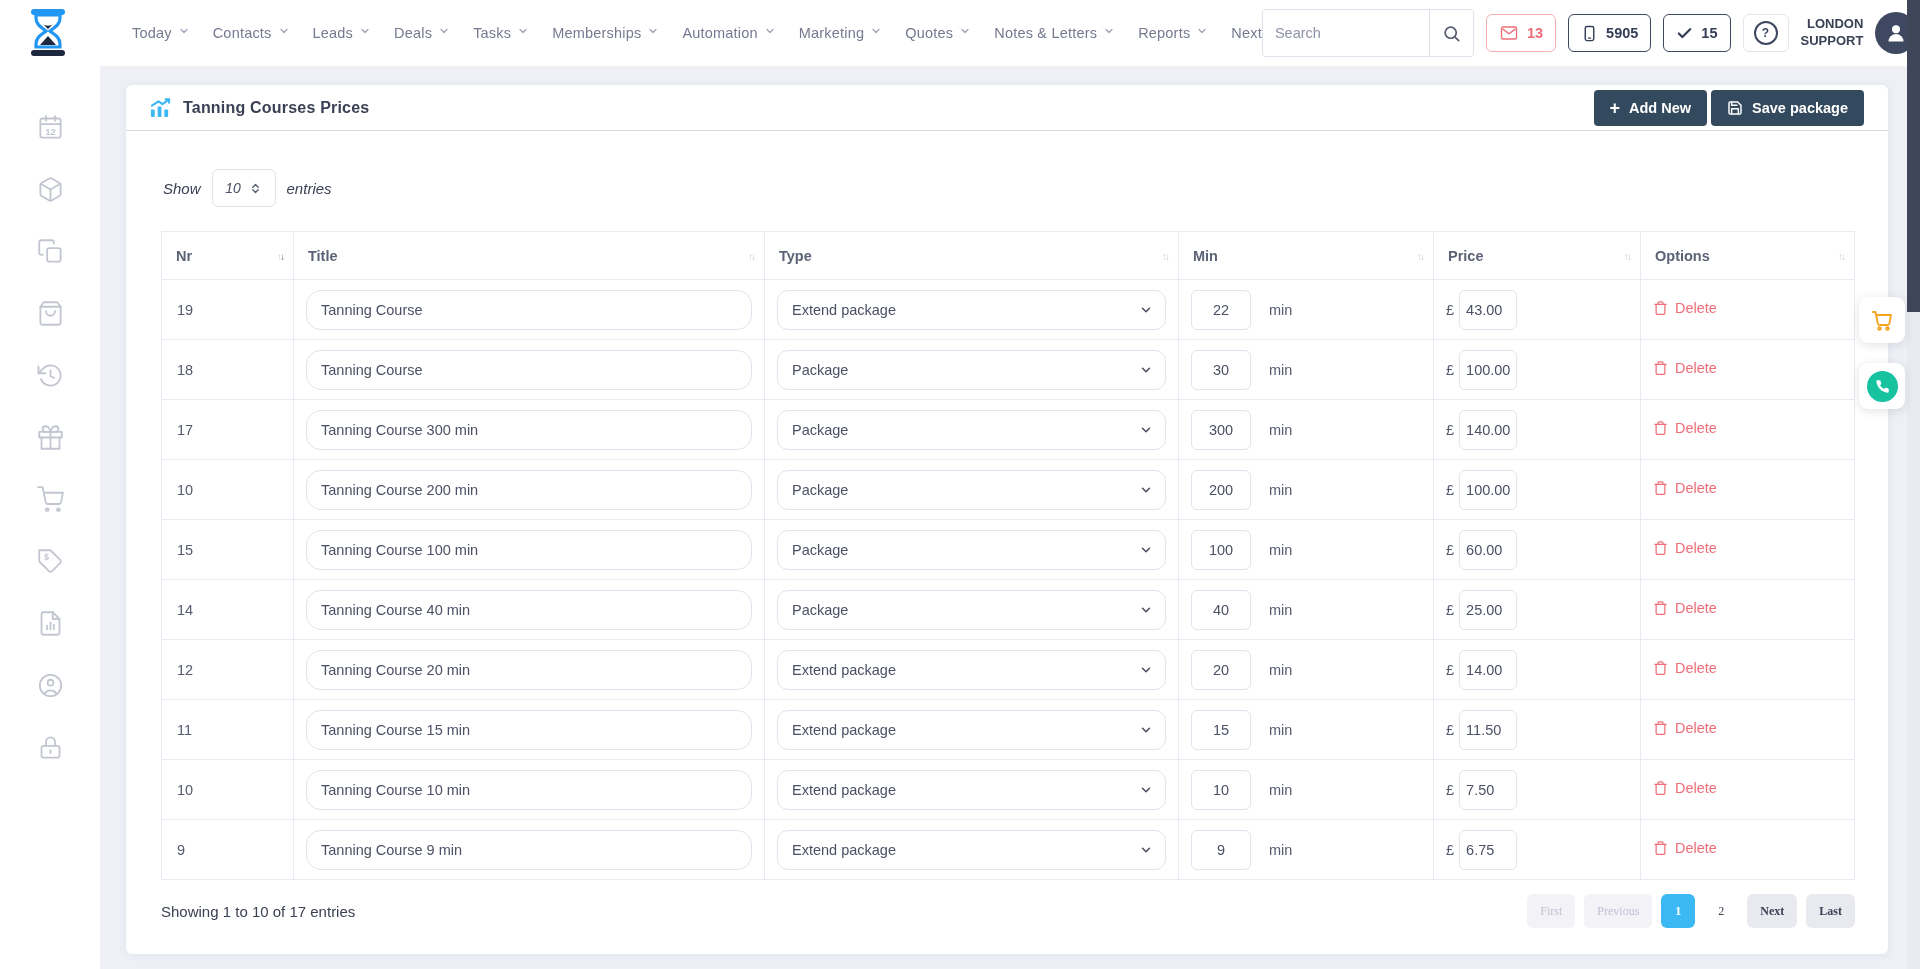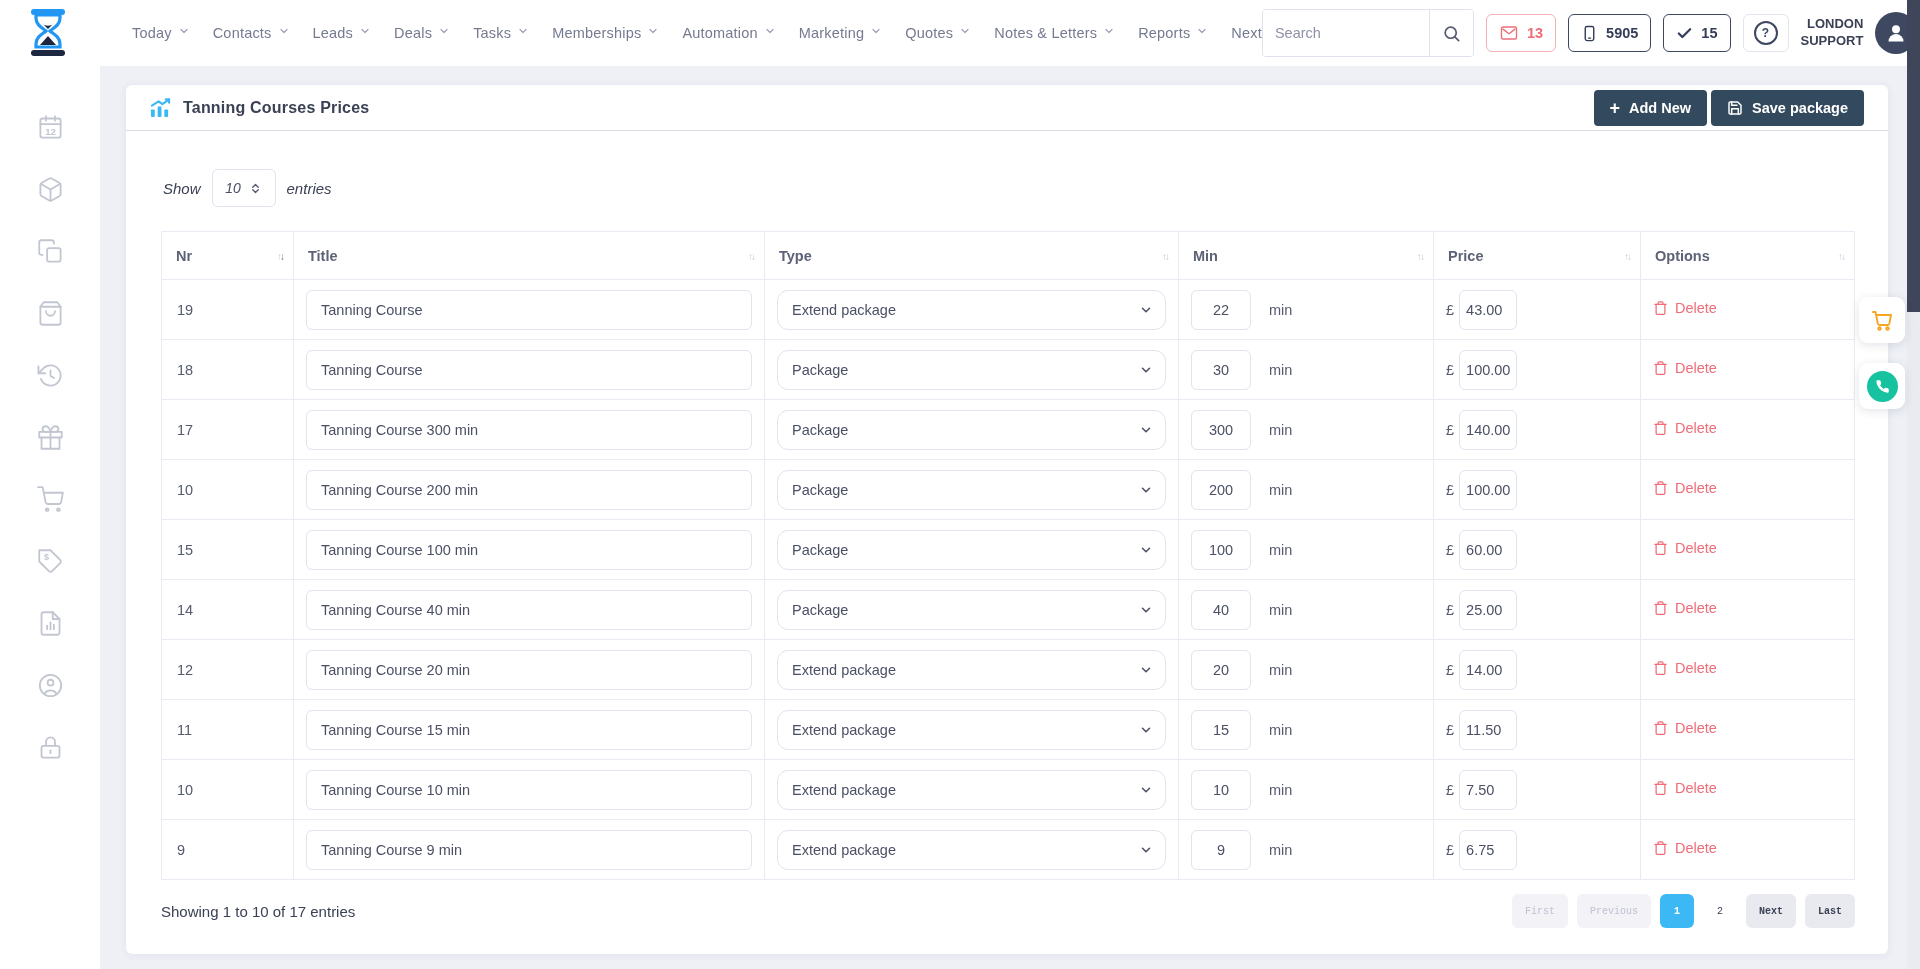--- a/index.html
+++ b/index.html
@@ -50,34 +50,34 @@
   .page-size{ width:64px; height:38px; border:1px solid #dfe3ec; border-radius:6px; display:flex; align-items:center; justify-content:center; gap:8px; font-size:14px; color:#4b5065; cursor:pointer; background:#fff; }
   .page-size .spin{ color:#565c71; }
 
   table.grid{ width:100%; border-collapse:collapse; border:1px solid #e3e6ef; table-layout:fixed; }
   .grid th, .grid td{ border:1px solid #e8ebf2; }
   .grid th{ height:48px; text-align:left; padding:0 14px; font-size:14.5px; font-weight:bold; color:#5d6276; position:relative; cursor:pointer; background:#fff; }
   .sort{ position:absolute; right:10px; top:50%; transform:translateY(-50%); font-size:10px; letter-spacing:-2px; color:#c6c9d6; }
   .sort .on{ color:#6a7087; }
   .grid td{ height:60px; padding:0 12px; font-size:14.5px; color:#555a6e; background:#fff; }
   .grid td.c-nr{ padding-left:15px; }
-  .ti{ width:100%; height:40px; border:1px solid #e0e4ee; border-radius:6px; padding:0 14px; font-size:14.5px; font-family:inherit; color:#4b5065; outline:none; background:#fff; }
+  .ti{ width:100%; height:40px; border:1px solid #e0e4ee; border-radius:15px; padding:0 14px; font-size:14.5px; font-family:inherit; color:#4b5065; outline:none; background:#fff; }
   .sel{ width:100%; height:40px; border:1px solid #e0e4ee; border-radius:11px; display:flex; align-items:center; padding:0 12px 0 14px; font-size:14.5px; color:#4b5065; cursor:pointer; background:#fff; }
   .sel .sel-val{ flex:1; overflow:hidden; white-space:nowrap; }
   .sel .chev{ color:#4b5065; }
   .mini{ width:60px; height:40px; border:1px solid #e0e4ee; border-radius:6px; text-align:center; font-size:14.5px; font-family:inherit; color:#4b5065; outline:none; background:#fff; }
   .c-min .unit{ margin-left:18px; color:#555a6e; }
   .c-price .cur{ margin-right:5px; color:#555a6e; }
   .mini.price{ width:58px; text-align:left; padding:0 6px; }
   .del{ display:inline-flex; align-items:center; gap:7px; color:var(--coral); font-size:14.5px; cursor:pointer; text-decoration:none; }
 
   .table-footer{ display:flex; justify-content:space-between; align-items:center; margin-top:14px; padding-bottom:26px; }
   .summary{ font-size:15px; color:#3b4154; }
   .pagination{ display:flex; align-items:center; gap:9px; }
-  .pg{ height:34px; min-width:34px; padding:0 13px; border:0; border-radius:6px; font-size:10px; font-family:Liberation Mono, monospace; display:grid; place-items:center; cursor:pointer; }
+  .pg{ height:34px; min-width:34px; padding:0 13px; border:0; border-radius:6px; font-size:12px; font-family:Liberation Serif, serif; display:grid; place-items:center; cursor:pointer; }
   .pg.disabled{ background:#f2f2f7; color:#bfc2d1; cursor:default; }
   .pg.normal{ background:#e9e9f0; color:#3b4154; font-weight:bold; }
   .pg.active{ background:var(--accent); color:#fff; padding:0; font-weight:bold; }
   .pg.plain{ background:transparent; color:#3b4154; padding:0 6px; }
 
   
   .scroll-track{ position:absolute; top:0; right:0; width:13px; height:969px; background:#e9ebf1; z-index:30; }
   .scroll-thumb{ position:absolute; top:0; left:0; width:13px; height:312px; background:#3f4659; cursor:grab; }
   .float-btn{ position:absolute; right:15px; width:46px; height:46px; background:#fff; border-radius:9px; box-shadow:0 2px 10px rgba(50,60,90,.14); display:grid; place-items:center; cursor:pointer; z-index:40; }
   .float-btn.cart{ top:297px; color:var(--amber); }

